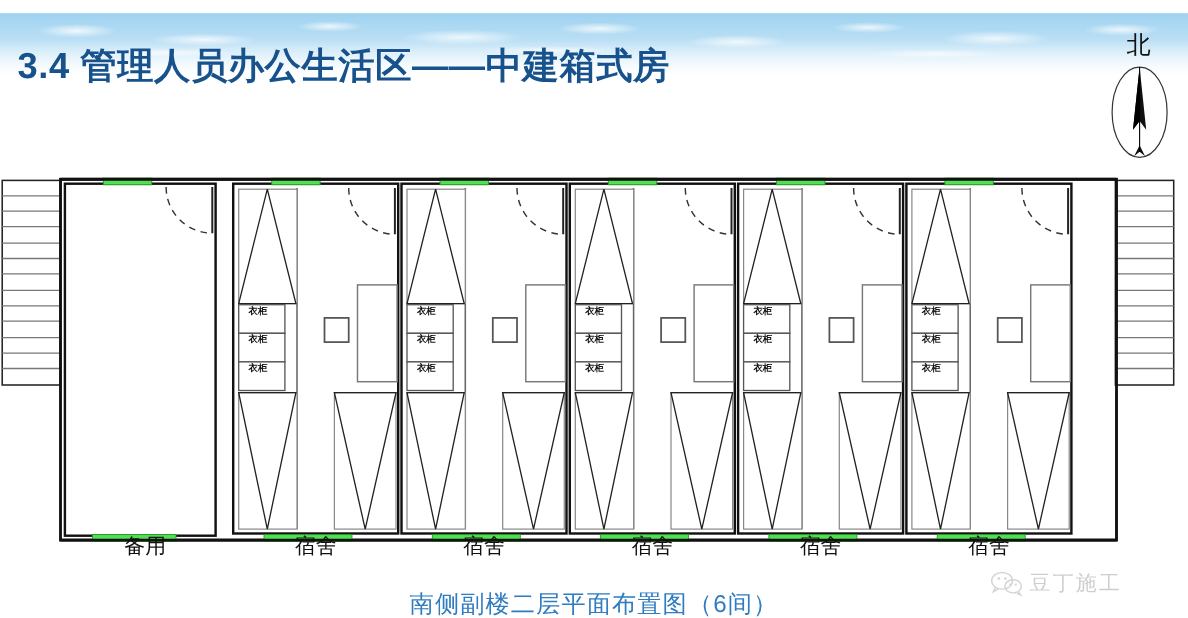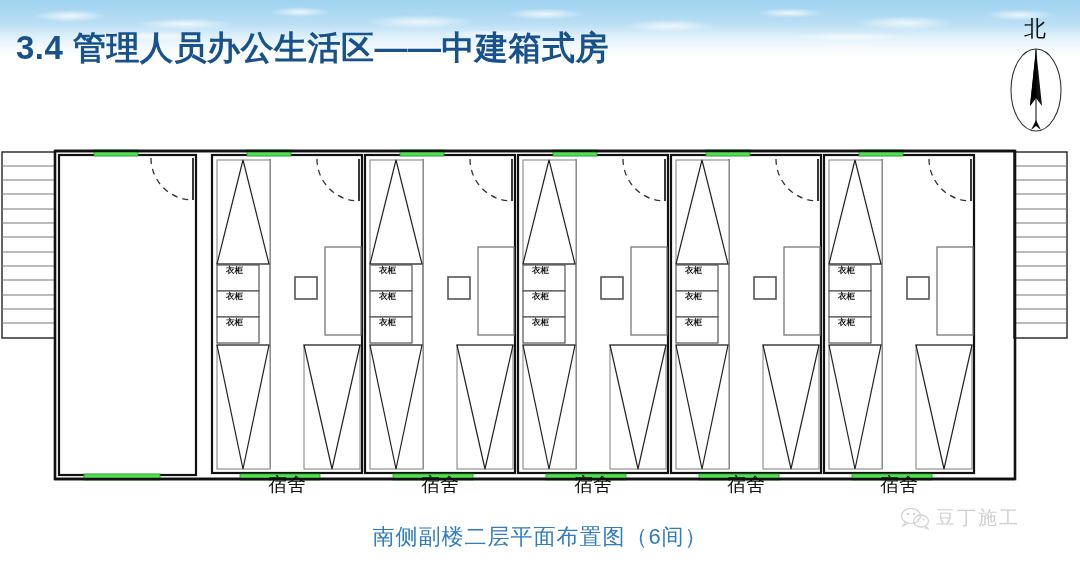--- a/index.html
+++ b/index.html
@@ -2,21 +2,21 @@
 <html><head>
 <meta charset="utf-8">
 <title>3.4 管理人员办公生活区——中建箱式房</title>
 <style>
   html,body{margin:0;padding:0;}
   body{
     width:1080px;height:562px;overflow:hidden;position:relative;
     background:#ffffff;
     font-family:"Liberation Sans","DejaVu Sans",sans-serif;
   }
-  #slide{position:absolute;left:0;top:0;width:1080px;height:409px;background:#fff;}
+  #slide{position:absolute;left:0;top:12px;width:1080px;height:409px;background:#fff;}
 
   
   .sky{
     position:absolute;left:0;top:0;width:1080px;height:62px;
     background:
       linear-gradient(to bottom,
         rgba(255,255,255,0) 0%,
         rgba(255,255,255,0.05) 40%,
         rgba(255,255,255,0.55) 72%,
         rgba(255,255,255,0.95) 92%,
@@ -216,20 +216,21 @@
         <text x="838" y="159" font-size="8.5" fill="#111" font-family="'Liberation Sans',sans-serif">衣柜</text>
         <text x="838" y="185" font-size="8.5" fill="#111" font-family="'Liberation Sans',sans-serif">衣柜</text>
       </g>
 
       <line x1="55" y1="11" x2="1015" y2="11" stroke="#111" stroke-width="2.6"></line>
       <line x1="55" y1="339" x2="1015" y2="339" stroke="#111" stroke-width="2.6"></line>
     </svg>
   </div>
 
   <div class="roomnames">
+    <div class="roomname" style="left:67px;width:130px;">备用</div>
     <div class="roomname" style="left:222px;width:130px;">宿舍</div>
     <div class="roomname" style="left:375px;width:130px;">宿舍</div>
     <div class="roomname" style="left:528px;width:130px;">宿舍</div>
     <div class="roomname" style="left:681px;width:130px;">宿舍</div>
     <div class="roomname" style="left:834px;width:130px;">宿舍</div>
   </div>
 
   <div class="caption">南侧副楼二层平面布置图（6间）</div>
 
   <div class="watermark">

